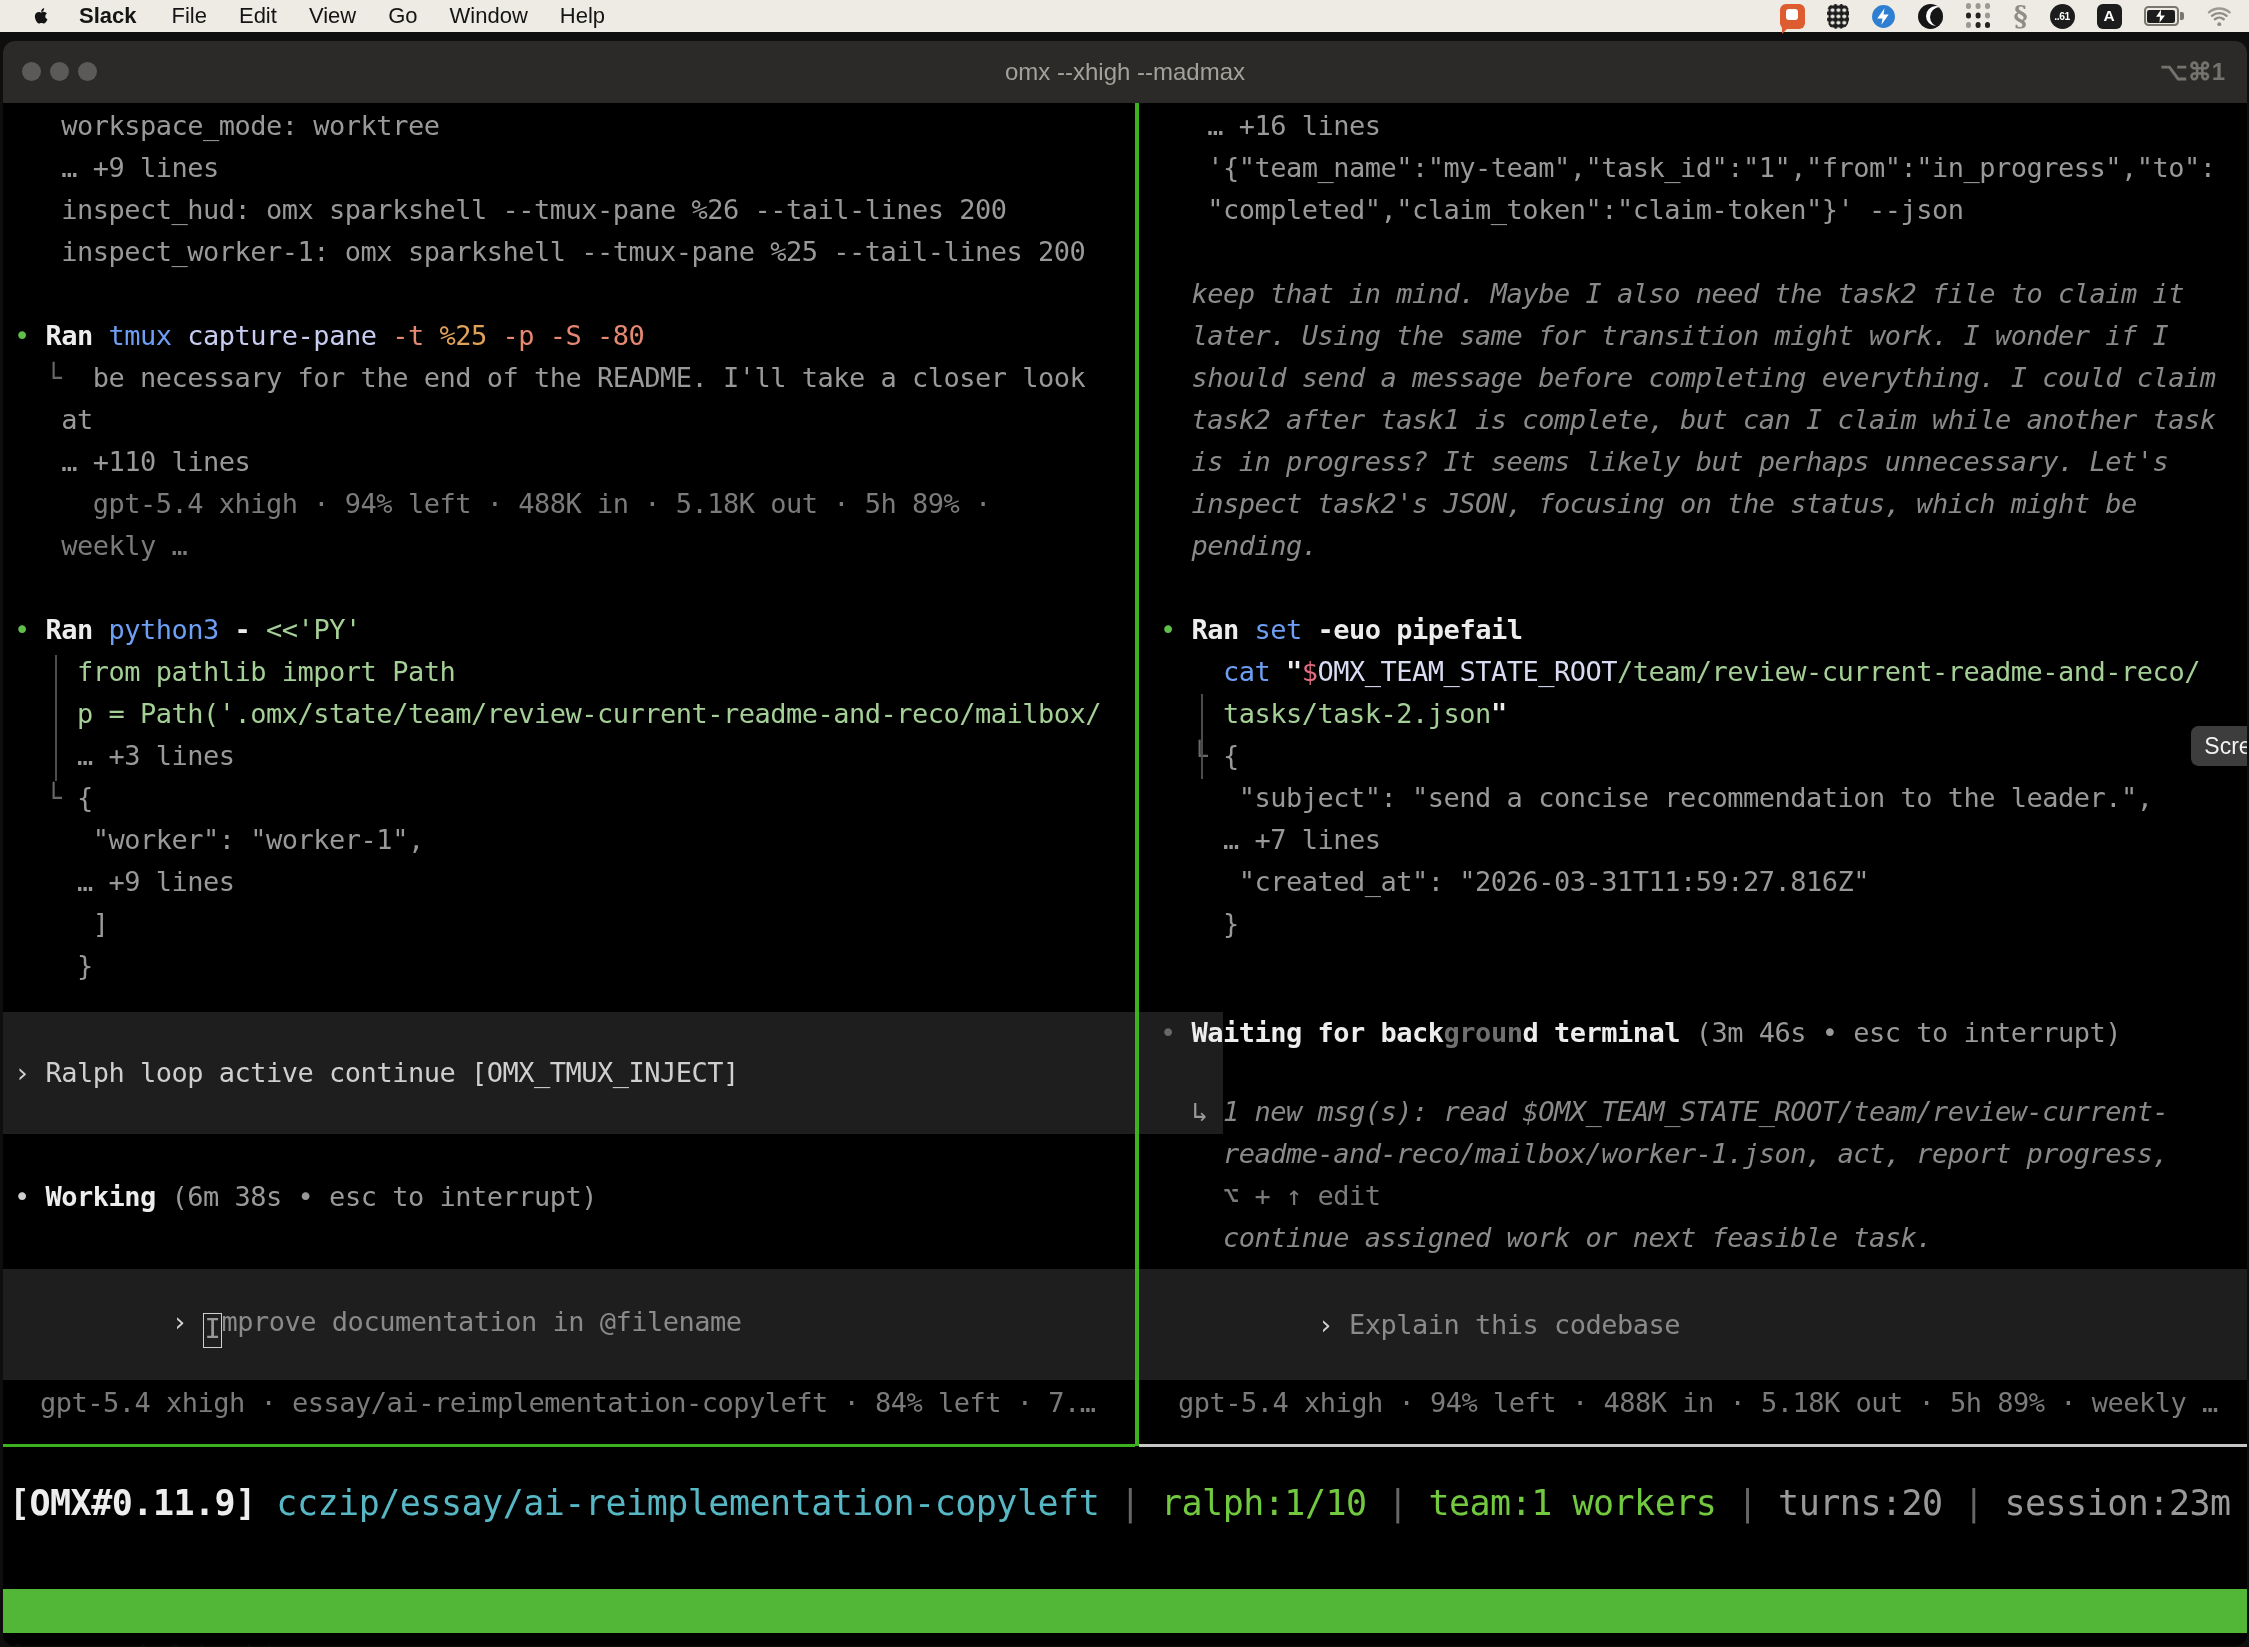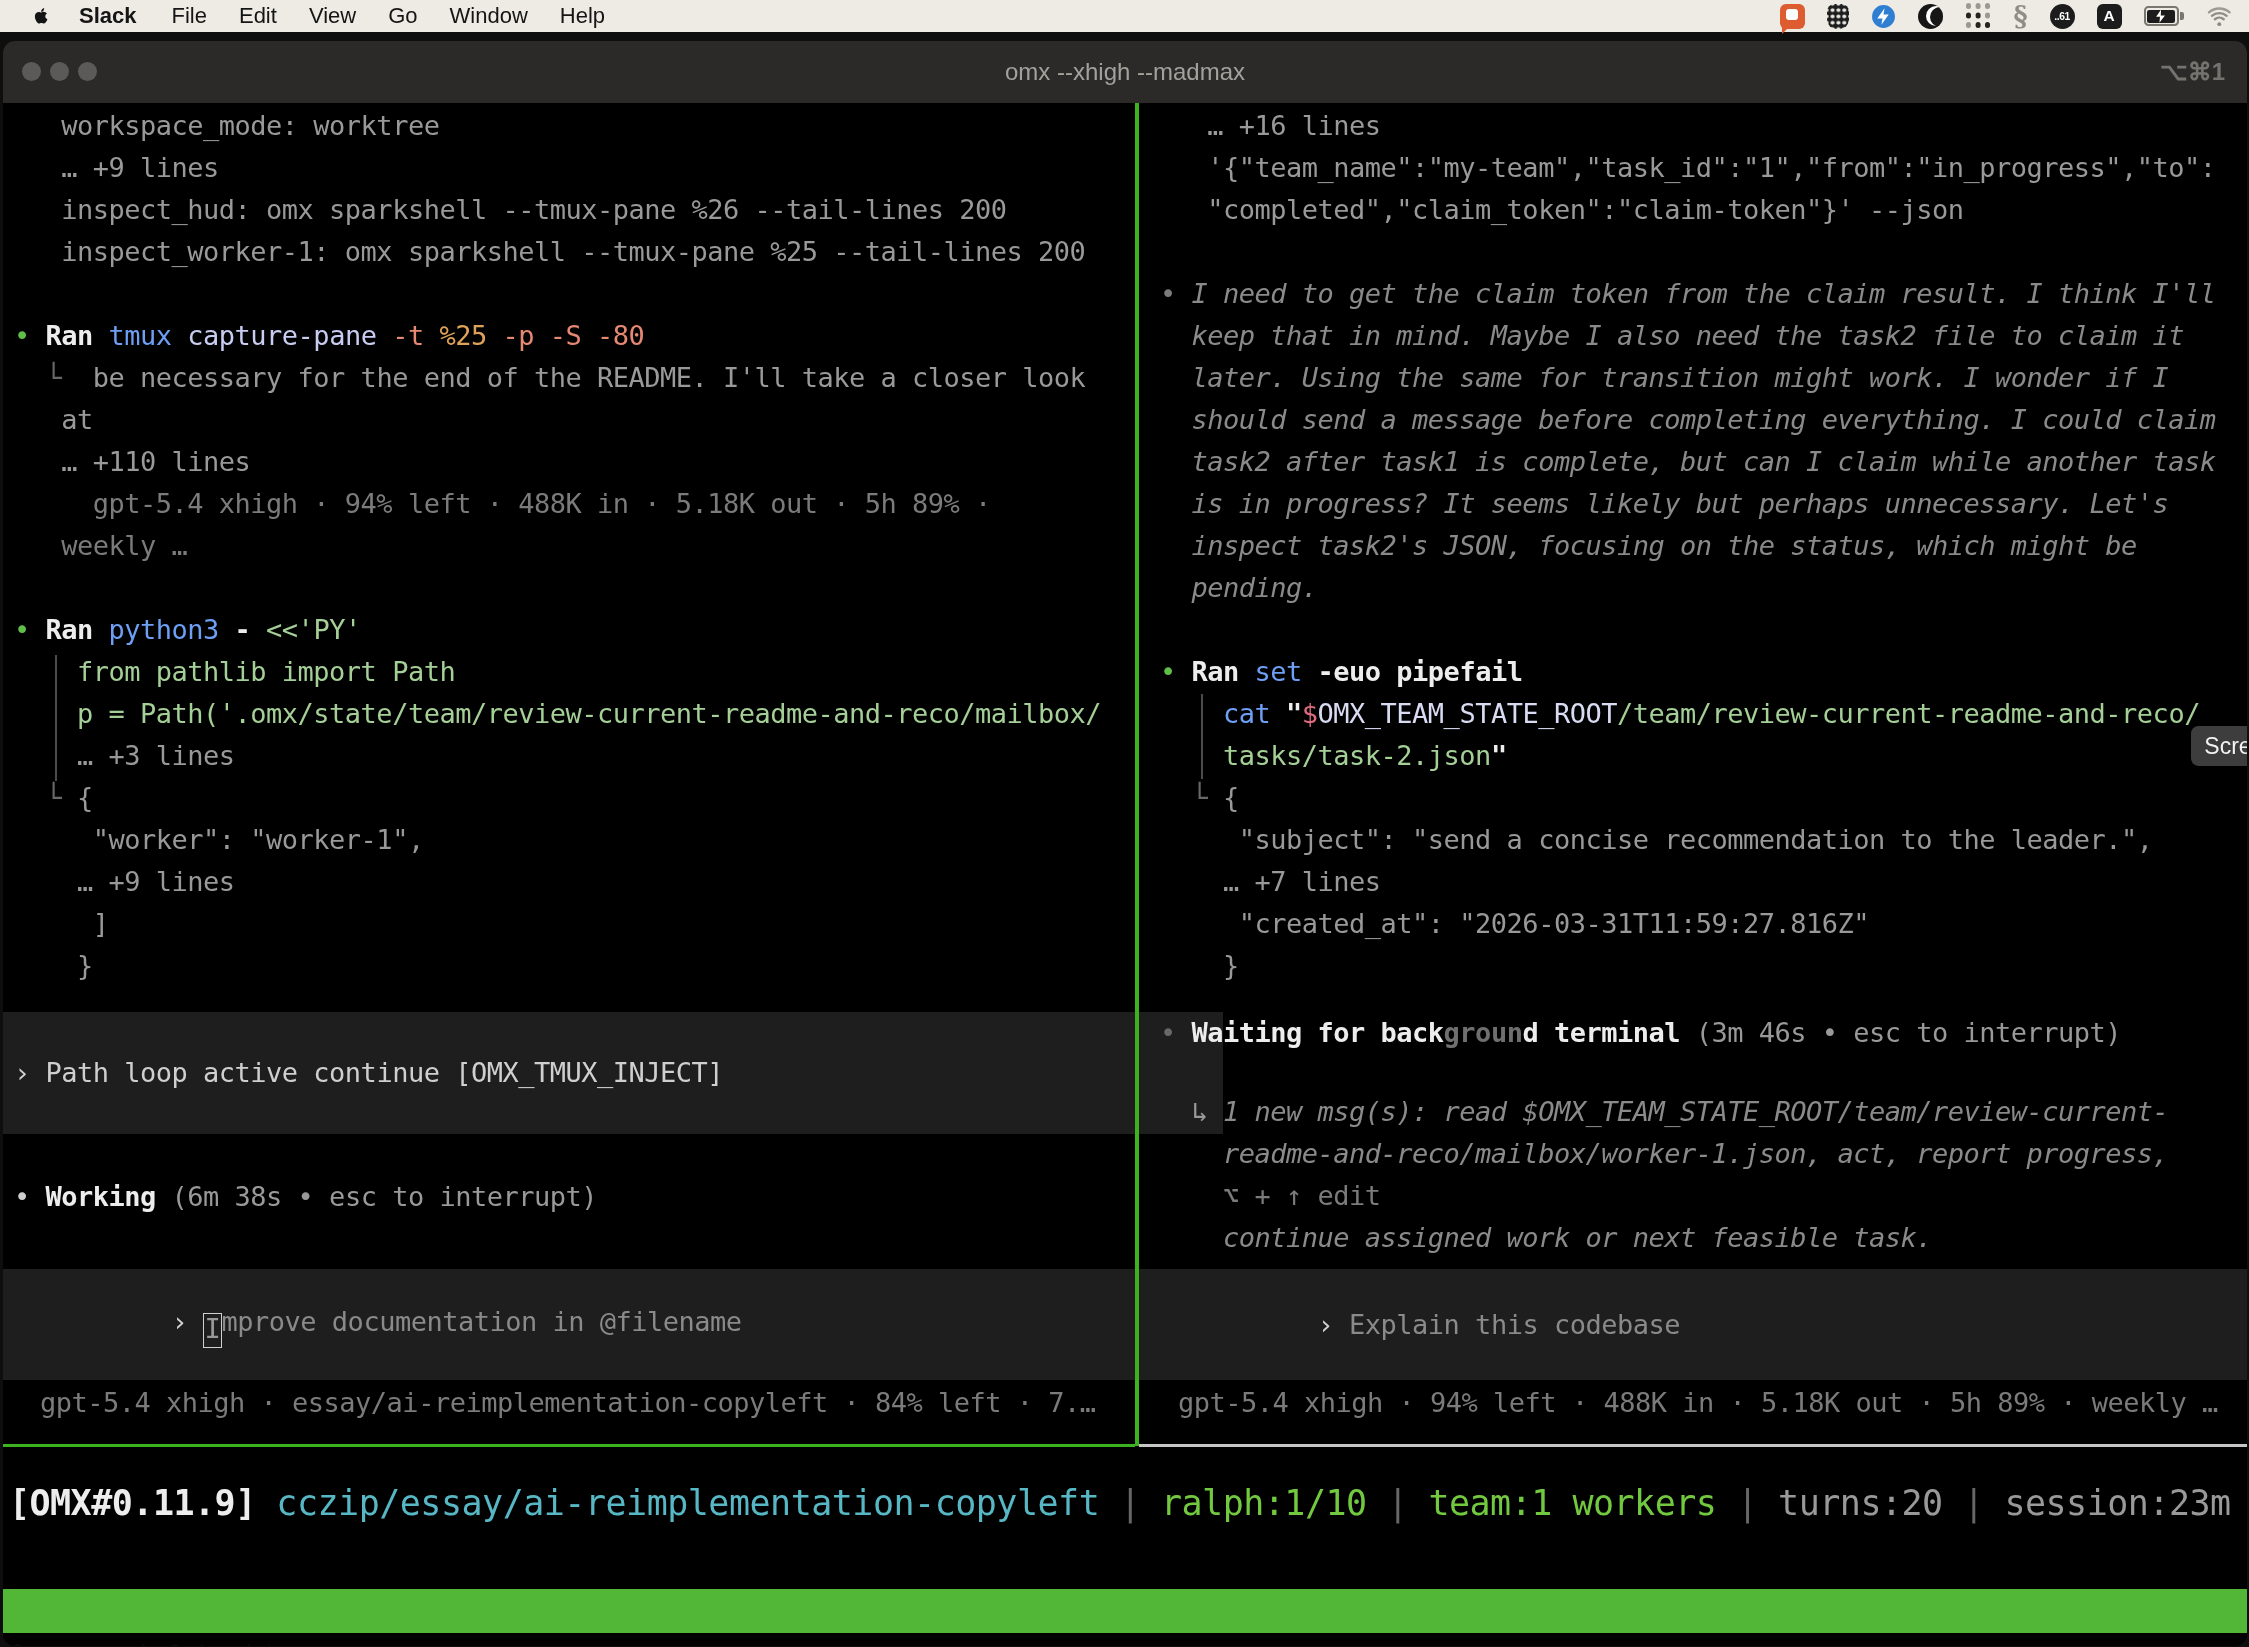--- a/index.html
+++ b/index.html
@@ -182,40 +182,39 @@
           <div class="tline"><span class="seg gr">    p = Path('.omx/state/team/review-current-readme-and-reco/mailbox/</span></div>
           <div class="tline"><span class="seg g">    … +3 lines</span></div>
           <div class="tline"><span class="seg dm">  └ </span><span class="seg g">{</span></div>
           <div class="tline"><span class="seg g">     "worker": "worker-1",</span></div>
           <div class="tline"><span class="seg g">    … +9 lines</span></div>
           <div class="tline"><span class="seg g">     ]</span></div>
           <div class="tline"><span class="seg g">    }</span></div>
         </div>
       <div class="guide" id="left-guide"></div>
       <div class="band pad" id="inject-banner">
-        <div class="band-line" id="inject-banner-line"><span class="seg lt">› </span><span class="seg lt">Path loop active continue [OMX_TMUX_INJECT]</span></div>
+        <div class="band-line" id="inject-banner-line"><span class="seg lt">› </span><span class="seg lt">Ralph loop active continue [OMX_TMUX_INJECT]</span></div>
       </div>
       <div id="working-row" class="pad">
         <div class="tline" id="working-line"><span class="seg lt">• </span><span class="seg w">Working</span><span class="seg g"> (6m 38s • esc to interrupt)</span></div>
       </div>
       <div class="band pad" id="left-prompt-band">
         <div class="band-line">
           <span class="chevron">› </span><span class="cursor-block">I</span><span class="placeholder">mprove documentation in @filename</span>
         </div>
       </div>
       <div class="status-line">gpt-5.4 xhigh · essay/ai-reimplementation-copyleft · 84% left · 7.…</div>
     </div>
 
     <div class="pane" id="right-pane">
       <div class="lines pad" id="right-lines">
           <div class="tline"><span class="seg g">   … +16 lines</span></div>
           <div class="tline"><span class="seg g">   '{"team_name":"my-team","task_id":"1","from":"in_progress","to":</span></div>
           <div class="tline"><span class="seg g">   "completed","claim_token":"claim-token"}' --json</span></div>
           <div class="tline"></div>
-          <div class="tline"><span class="seg d">• </span><span class="seg i">I need to get the claim token from the claim result. I think I'll</span></div>
           <div class="tline"><span class="seg i">  keep that in mind. Maybe I also need the task2 file to claim it</span></div>
           <div class="tline"><span class="seg i">  later. Using the same for transition might work. I wonder if I</span></div>
           <div class="tline"><span class="seg i">  should send a message before completing everything. I could claim</span></div>
           <div class="tline"><span class="seg i">  task2 after task1 is complete, but can I claim while another task</span></div>
           <div class="tline"><span class="seg i">  is in progress? It seems likely but perhaps unnecessary. Let's</span></div>
           <div class="tline"><span class="seg i">  inspect task2's JSON, focusing on the status, which might be</span></div>
           <div class="tline"><span class="seg i">  pending.</span></div>
           <div class="tline"></div>
           <div class="tline"><span class="seg gb">• </span><span class="seg w">Ran </span><span class="seg b">set </span><span class="seg w">-euo pipefail</span></div>
           <div class="tline"><span class="seg b">    cat </span><span class="seg w">"</span><span class="seg pk">$</span><span class="seg vw">OMX_TEAM_STATE_ROOT</span><span class="seg gr">/team/review-current-readme-and-reco/</span></div>

